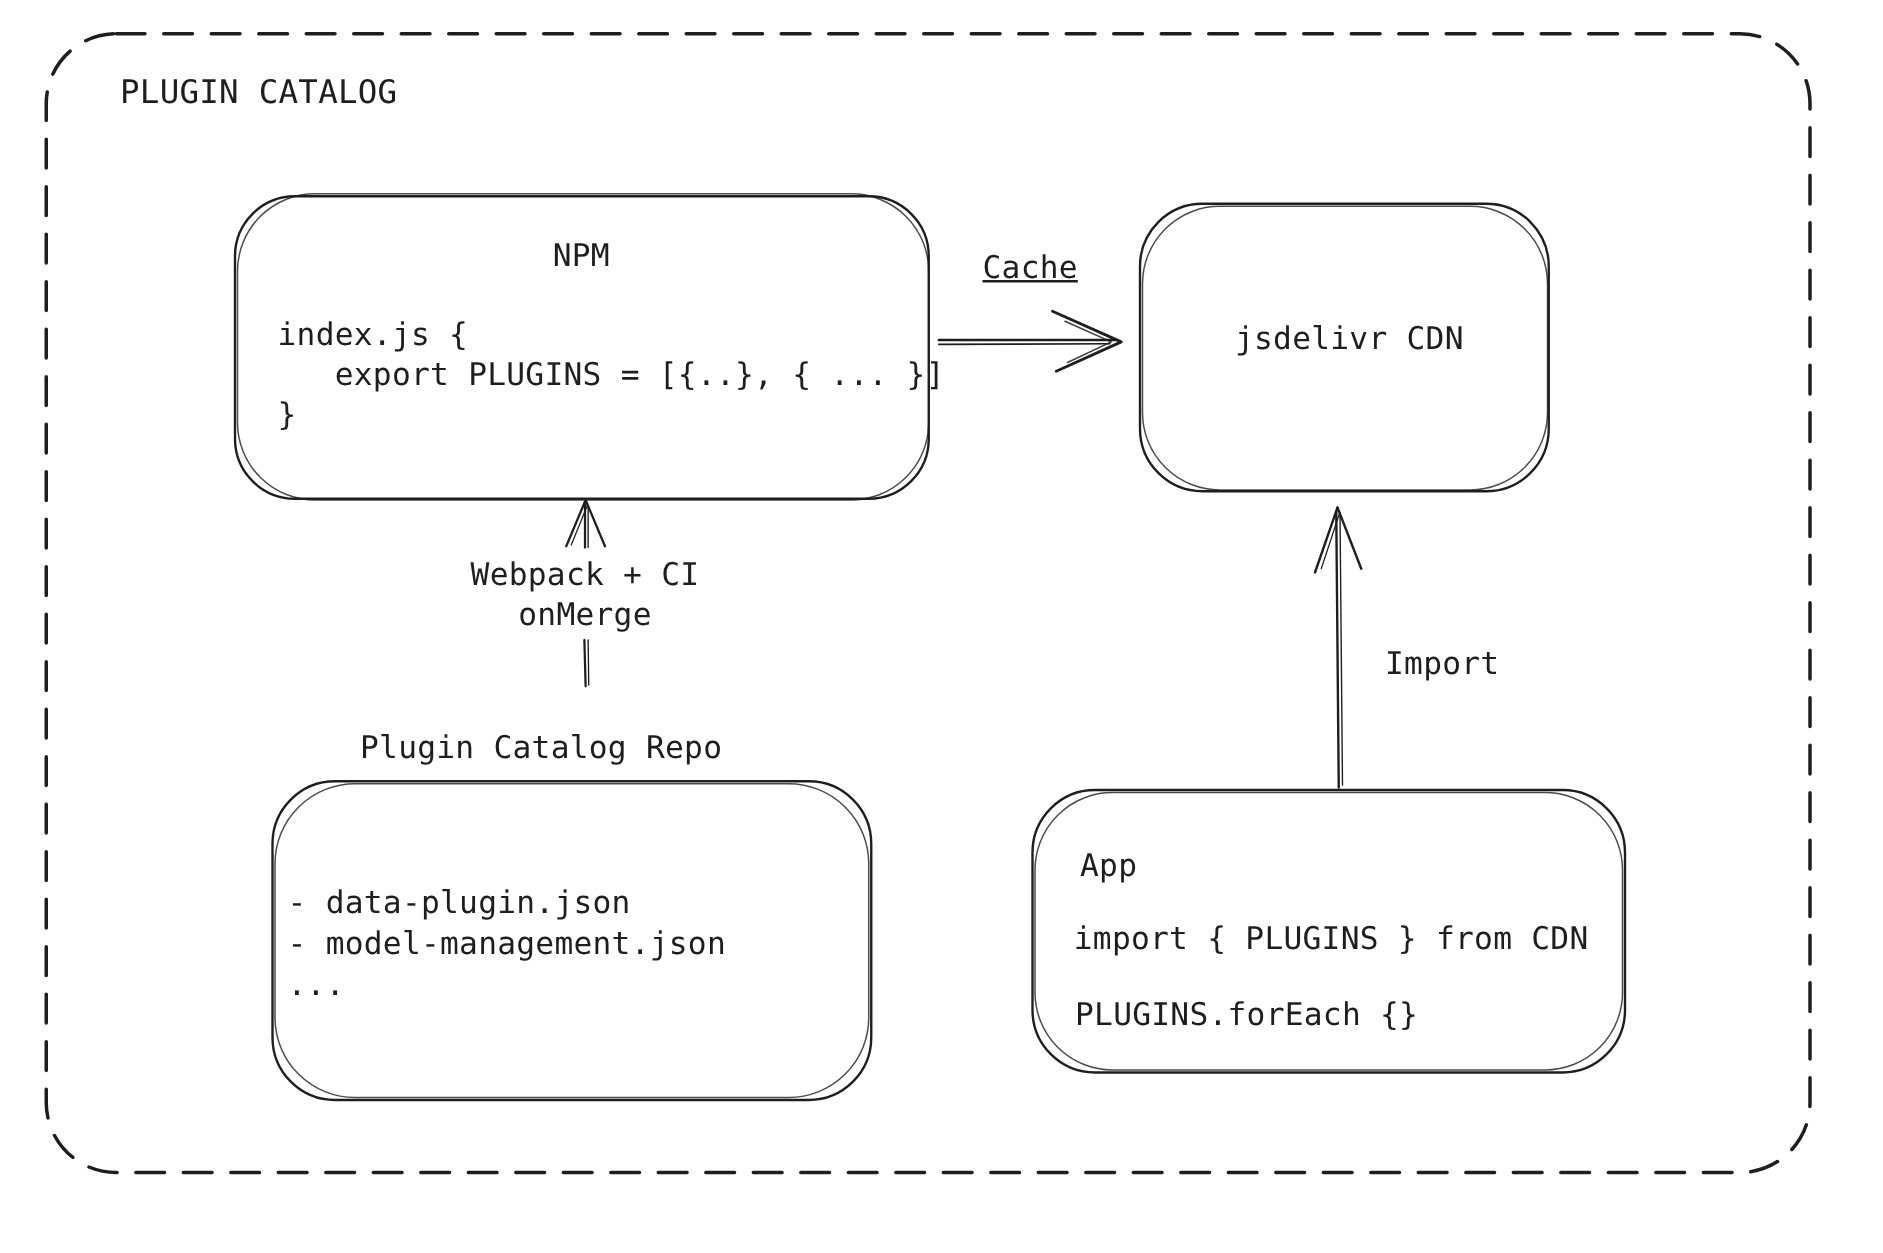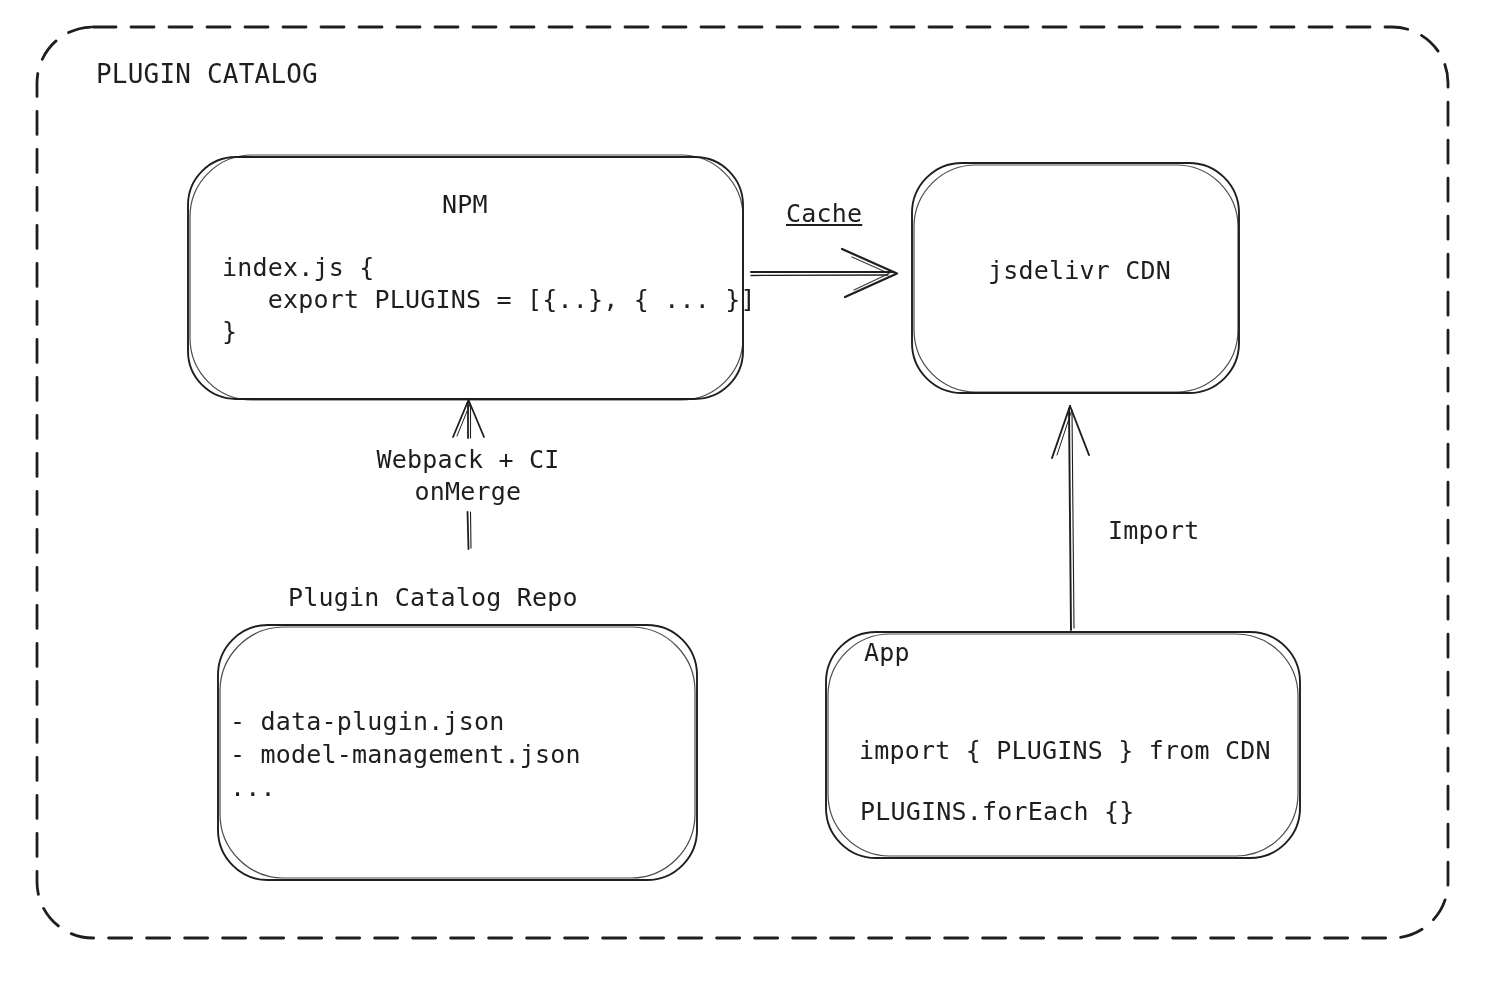--- a/index.html
+++ b/index.html
@@ -39,21 +39,21 @@
 
   
   #diagram-title   { left: 96px;  top: 58px;  }
   #npm-title       { left: 187px; top: 188px; width: 556px; }
   #npm-code        { left: 222px; top: 252px; }
   #cache-label     { left: 786px; top: 197px; text-decoration: underline; }
   #cdn-title       { left: 916px; top: 254px; width: 327px; }
   #build-label     { left: 338px; top: 444px; width: 260px; line-height: 32px; }
   #repo-label      { left: 288px; top: 561px; margin-top: 20px; }
   #repo-files      { left: 230px; top: 705px; }
-  #app-title       { left: 864px; top: 636px; }
+  #app-title       { left: 864px; top: 676px; }
   #app-import-line { left: 859px; top: 734px; }
   #app-foreach-line{ left: 860px; top: 795px; text-align: center; }
   #import-label    { left: 1108px; top: 514px; }
 
   svg .ink {
     stroke: #1e1e1e;
     fill: none;
     stroke-linecap: round;
     stroke-linejoin: round;
   }

